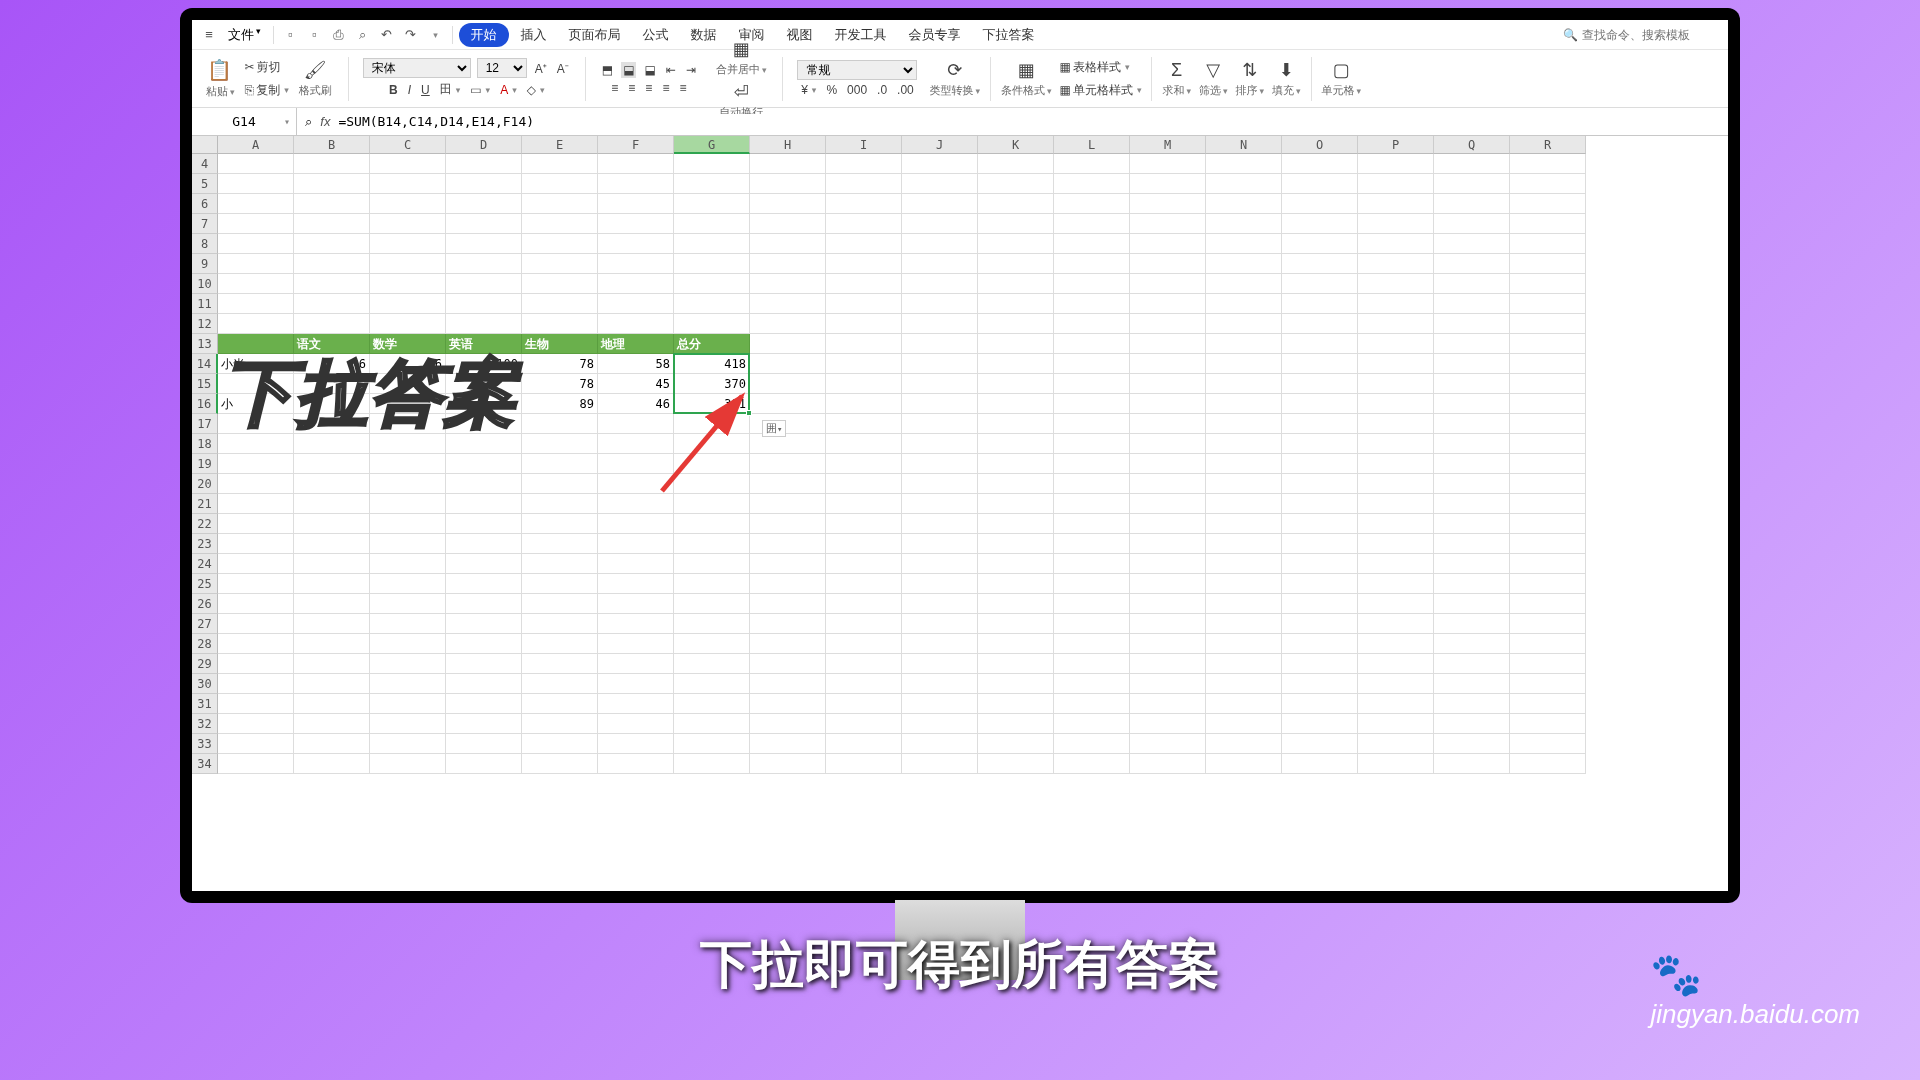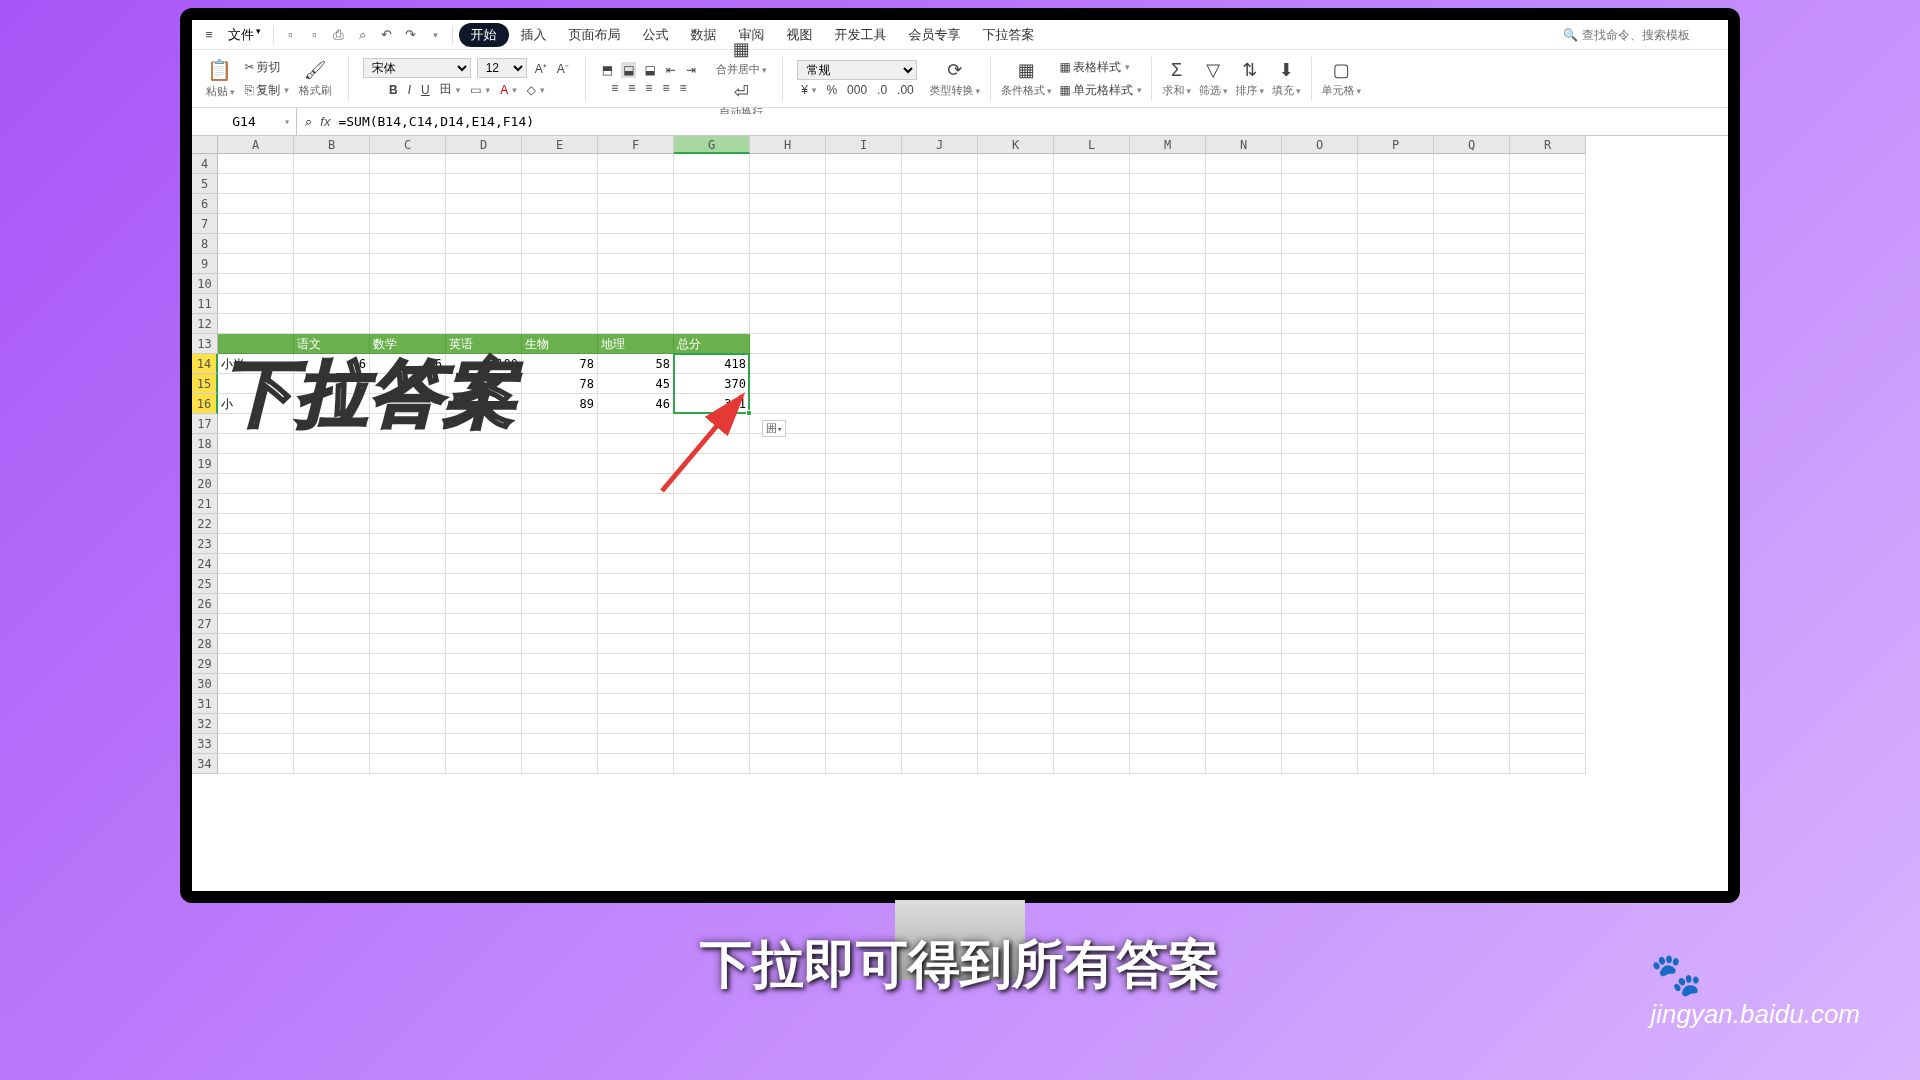--- a/index.html
+++ b/index.html
@@ -34,21 +34,21 @@
     align-items: center;
     padding: 0 6px;
     font-size: 13px;
     gap: 2px;
     border-bottom: 1px solid #e5e5e5;
   }
   .menubar .file-btn { display:flex; align-items:flex-start; gap:2px; padding:2px 6px; }
   .menubar .icon-btn { width:22px; height:22px; display:flex; align-items:center; justify-content:center; color:#555; }
   .menubar .sep { width:1px; height:18px; background:#ddd; margin:0 4px; }
   .tab { padding: 4px 10px; cursor: pointer; color:#333; }
-  .tab.active { background:#0f172a; color:#fff; border-radius:12px; padding:3px 12px; }
+  .tab.active { background:#1d4ed8; color:#fff; border-radius:12px; padding:3px 12px; }
   .search-box { margin-left:auto; display:flex; align-items:center; gap:4px; color:#999; font-size:12px; }
   .search-box input { border:none; outline:none; font-size:12px; width:140px; }
   .ribbon {
     height: 58px;
     display:flex;
     align-items:center;
     border-bottom: 1px solid #dcdcdc;
     padding: 0 6px;
     font-size: 12px;
     gap: 4px;
@@ -78,26 +78,26 @@
     font-size:12px;
     height: calc(100% - 116px);
     overflow:hidden;
   }
   .corner { position:absolute; left:0; top:0; width:26px; height:18px; background:#e8e8e8; border-right:1px solid #bbb; border-bottom:1px solid #bbb;}
   .col-headers { position:absolute; left:26px; top:0; height:18px; display:flex; }
   .col-h { width:76px; text-align:center; background:#e8e8e8; border-right:1px solid #ccc; border-bottom:1px solid #bbb; line-height:18px; color:#555;}
   .col-h.sel { background:#a7d8a0; border-bottom:2px solid #2ea44f; }
   .row-headers { position:absolute; left:0; top:18px; width:26px; }
   .row-h { height:20px; text-align:center; background:#e8e8e8; border-right:1px solid #bbb; border-bottom:1px solid #ccc; line-height:20px; color:#555;}
-  .row-h.sel { background:#fde047; border-right:2px solid #2ea44f; }
+  .row-h.sel { background:#e5e5e5; border-right:2px solid #2ea44f; }
   .grid { position:absolute; left:26px; top:18px; }
   .grid-row { display:flex; height:20px; }
   .cell { width:76px; height:20px; border-right:1px solid #ddd; border-bottom:1px solid #ddd; padding:0 3px; line-height:20px; overflow:hidden; white-space:nowrap; position:relative;}
   .cell.num { text-align:right; }
-  .cell.hdr { background:#6ab04c; color:#fff; font-weight:normal; border-right:1px solid #5a9e3f; border-bottom:1px solid #5a9e3f;}
+  .cell.hdr { background:#6ab04c; color:#fff; font-weight:bold; border-right:1px solid #5a9e3f; border-bottom:1px solid #5a9e3f;}
   .cell.left { text-align:left; }
   .selection-box { position:absolute; border:2px solid #2ea44f; pointer-events:none; }
   .fill-handle { position:absolute; width:6px; height:6px; background:#2ea44f; border:1px solid #fff; }
   .autofill-icon { position:absolute; font-size:11px; color:#666; background:#fff; border:1px solid #ccc; padding:0 3px; }
   .overlay-text {
     position:absolute;
     font-size: 72px;
     font-weight: 900;
     color:#fff;
     -webkit-text-stroke: 3px #333;

